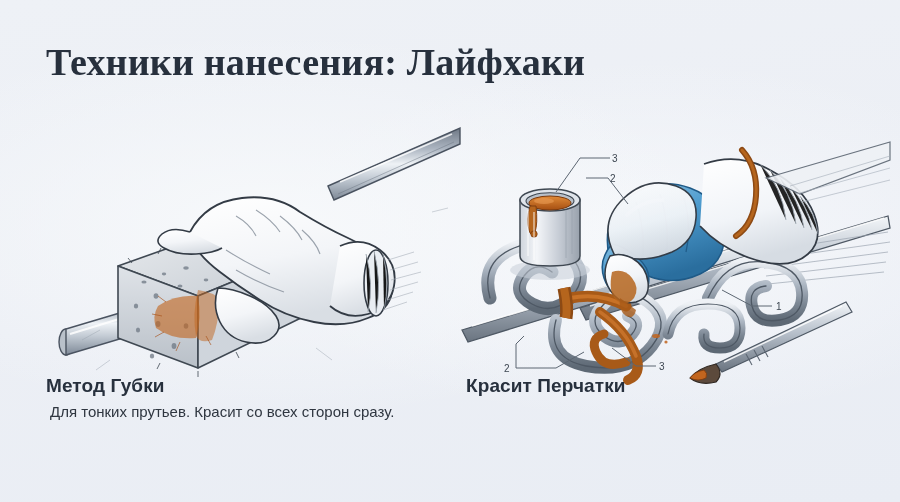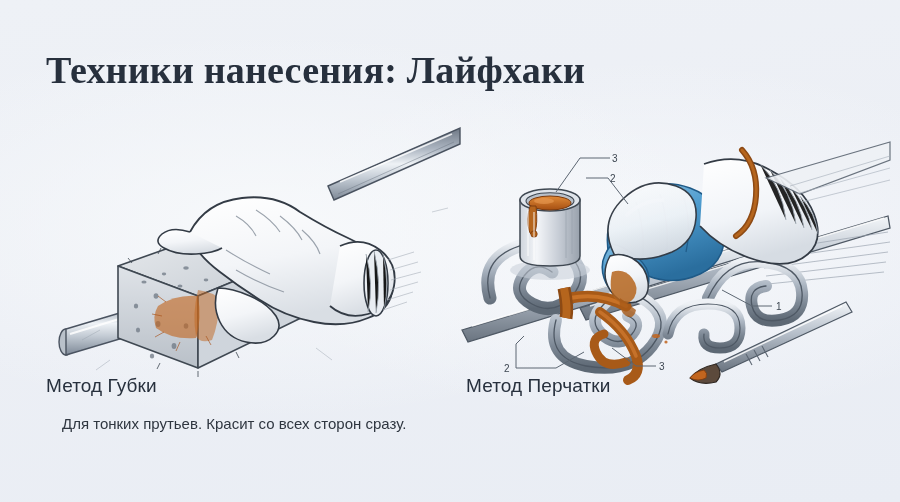--- a/index.html
+++ b/index.html
@@ -28,21 +28,20 @@
   .title {
     position: absolute;
     left: 46px;
     top: 40px;
     font-family: "Liberation Serif", "DejaVu Serif", serif;
     font-weight: bold;
     font-size: 38px;
     letter-spacing: 0.2px;
     color: #27303d;
     white-space: nowrap;
-    margin-top: 8px;
   }
 
   
   .panel { position: absolute; top: 120px; height: 250px; }
   .panel.left  { left: 40px;  width: 420px; }
   .panel.right { left: 460px; width: 430px; }
 
   .art {
     position: absolute;
     inset: 0;
@@ -50,31 +49,31 @@
   }
   .art svg { display: block; width: 100%; height: 100%; overflow: visible; }
 
   
   .caption { position: absolute; }
   .caption.left  { left: 46px;  top: 376px; width: 400px; }
   .caption.right { left: 466px; top: 376px; width: 420px; }
 
   .cap-head {
     font-size: 19px;
-    font-weight: normal;
+    font-weight: bold;
     color: #27303d;
     letter-spacing: 0.1px;
     margin: 0 0 0 0;
     line-height: 1.1;
   }
   .cap-body {
     font-size: 15px;
     line-height: 1.48;
     color: #2f3640;
-    margin: 16px;
+    margin: 4px;
   }
   .warn { color: #b5651d; }
 </style>
 </head>
 <body>
 
 <div id="page">
 
   <div class="title">Техники нанесения: Лайфхаки</div>
 
@@ -444,16 +443,16 @@
   </div>
 
   <div class="caption left">
     <h3 class="cap-head">Метод Губки</h3>
     <p class="cap-body">
       <span>Для тонких прутьев. Красит со всех сторон сразу.</span>
     </p>
   </div>
 
   <div class="caption right">
-    <h3 class="cap-head">Метод Перчатки</h3>
+    <h3 class="cap-head">Красит Перчатки</h3>
   </div>
 
 </div>
 
 </body></html>

